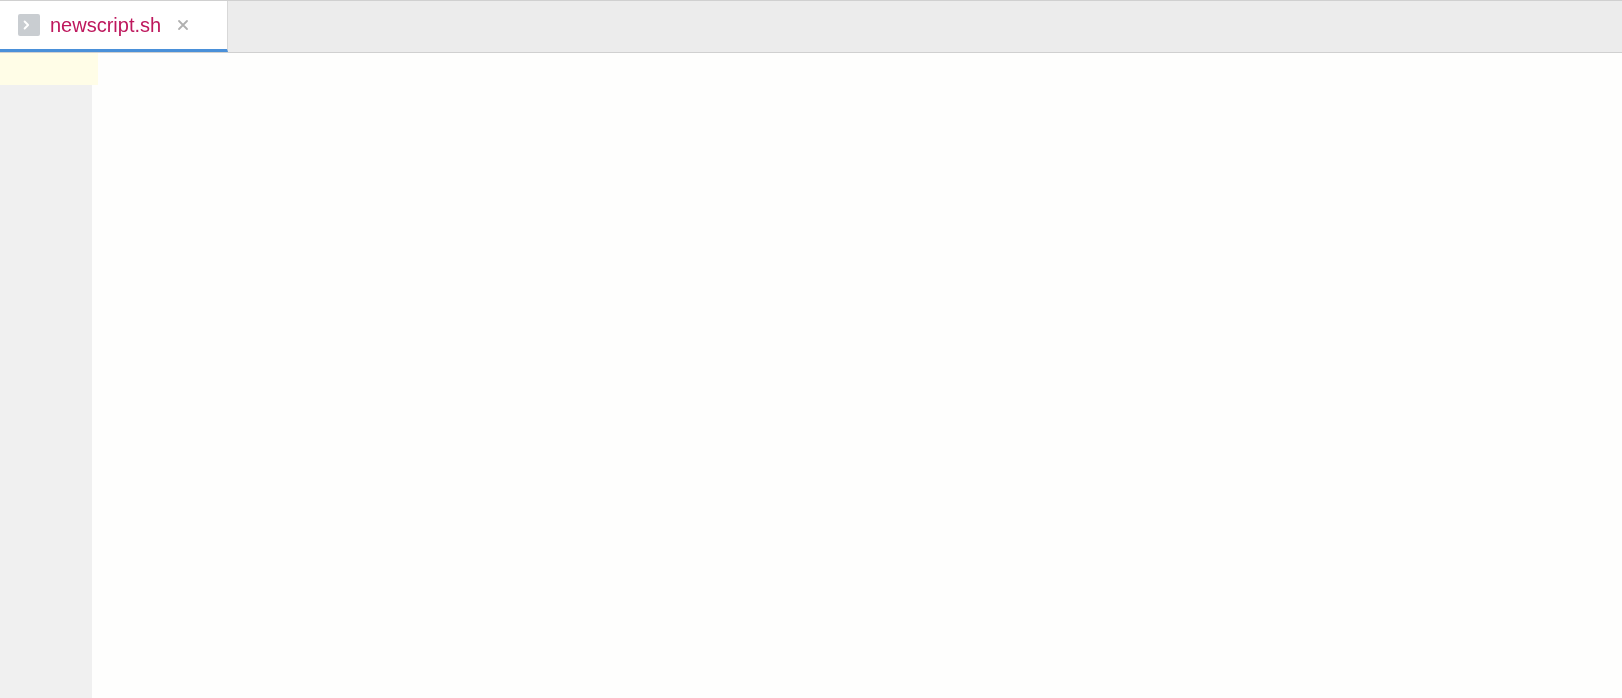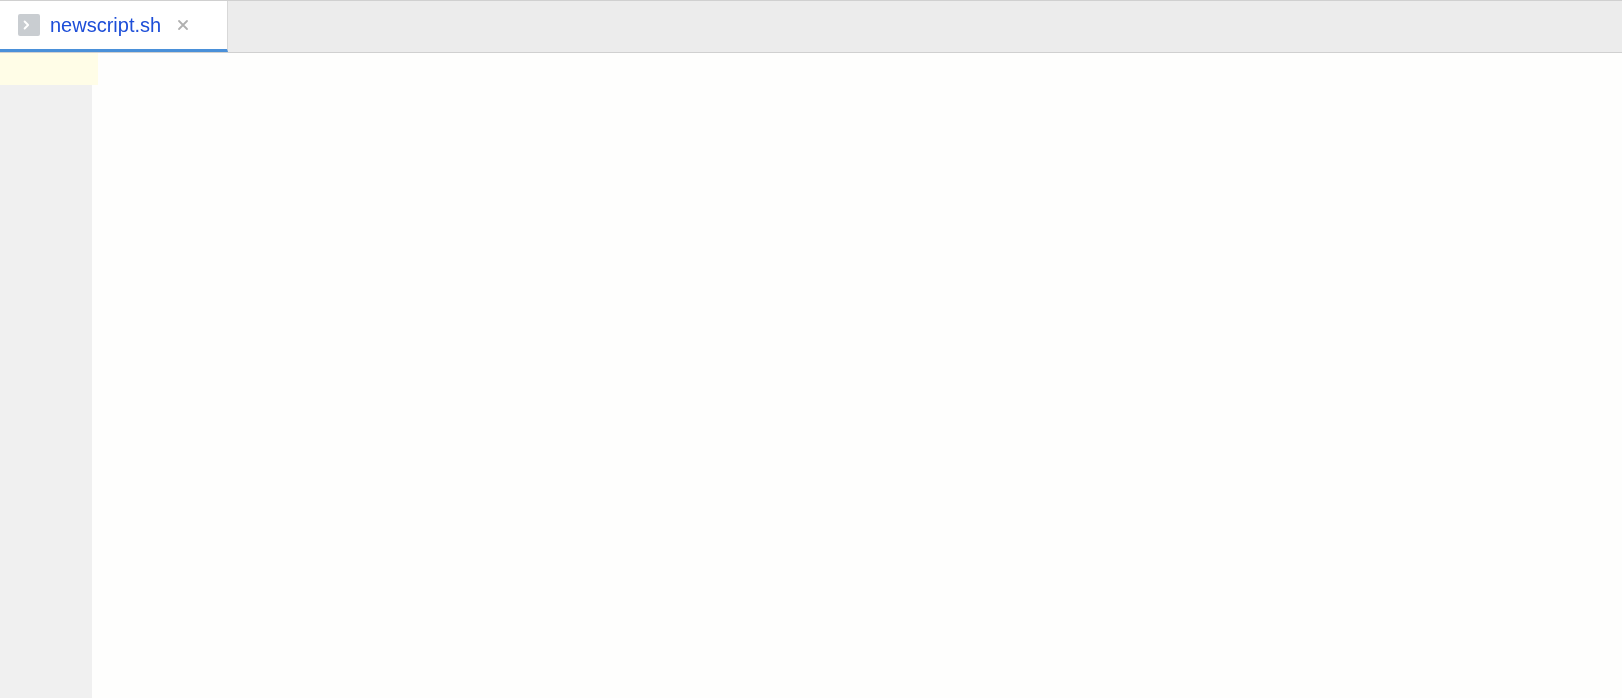--- a/index.html
+++ b/index.html
@@ -48,21 +48,21 @@
       align-items: center;
       justify-content: center;
       flex-shrink: 0;
     }
     .tab-icon svg {
       width: 14px;
       height: 14px;
     }
     .tab-label {
       font-size: 20px;
-      color: #1d4ed8;
+      color: #be185d;
       font-weight: 400;
       white-space: nowrap;
     }
     .tab-close {
       width: 16px;
       height: 16px;
       display: flex;
       align-items: center;
       justify-content: center;
       color: #b0b0b0;

